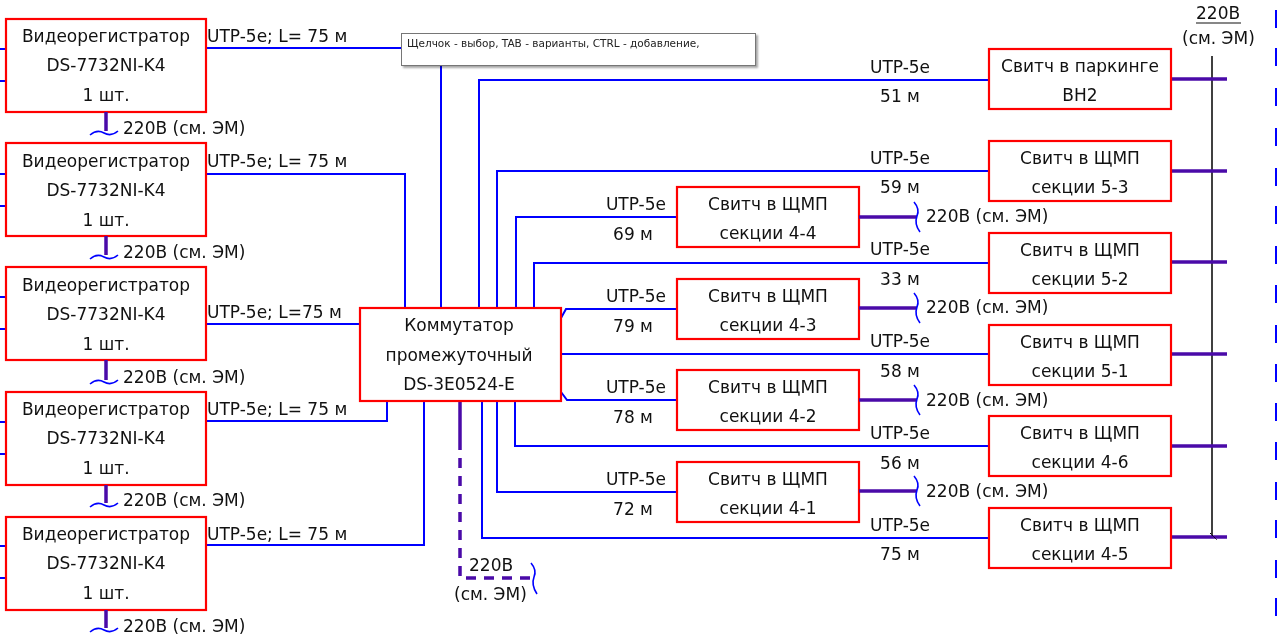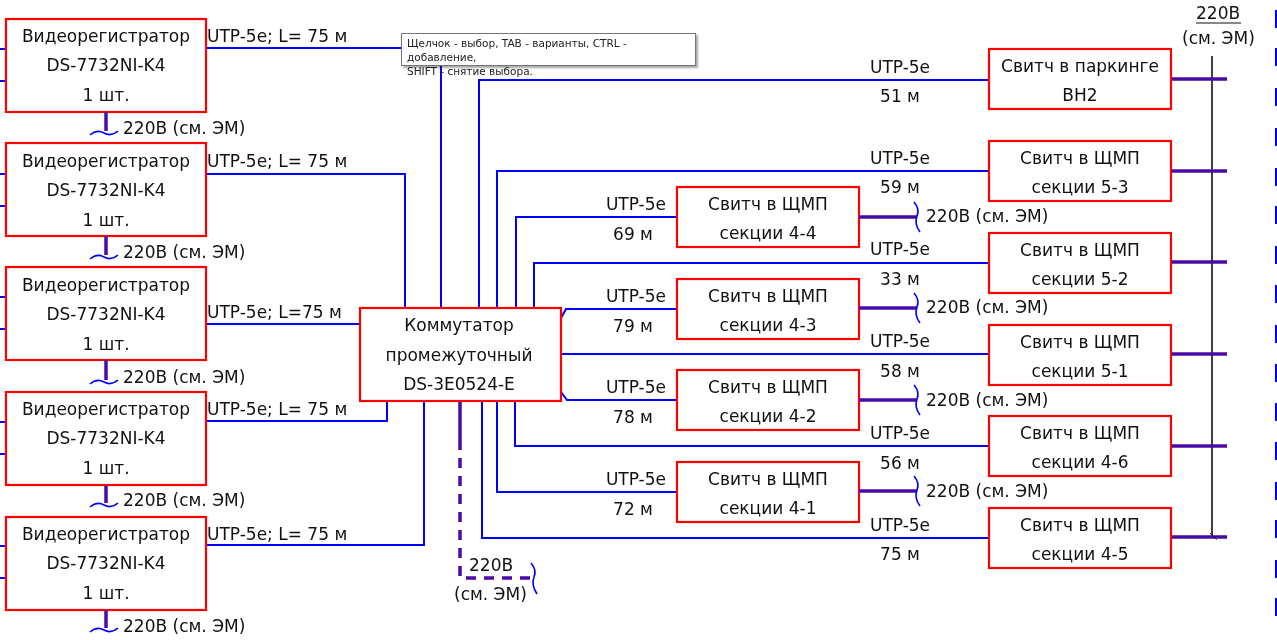--- a/index.html
+++ b/index.html
@@ -6,21 +6,21 @@
   body { width:1277px; height:640px; overflow:hidden; position:relative; }
   svg { position:absolute; left:0; top:0; }
   .t { font-family:"DejaVu Sans", sans-serif; font-size:17px; fill:#111; }
   .box { fill:#fff; stroke:#ff0000; stroke-width:2.2; }
   .net { stroke:#0000ff; stroke-width:2; fill:none; }
   .pwr { stroke:#4a0aa8; stroke-width:3.5; fill:none; }
   .pwrd { stroke:#4a0aa8; stroke-width:3.5; fill:none; stroke-dasharray:10 8; }
   .brk { stroke:#0000ff; stroke-width:1.6; fill:none; }
   .bus { stroke:#000; stroke-width:1.5; }
   .tip {
-    position:absolute; left:401px; top:33px; width:295px; height:33px;
+    position:absolute; left:401px; top:33px; width:355px; height:33px;
     background:#ffffff; border:1px solid #767676;
     box-shadow:2px 2px 2px rgba(0,0,0,0.35);
     font-family:"DejaVu Sans", sans-serif; font-size:10.5px; color:#222;
     padding:2px 5px; box-sizing:border-box; line-height:14px;
   }
 </style>
 </head>
 <body>
 
 <svg width="1277" height="640" viewBox="0 0 1277 640">
@@ -239,14 +239,13 @@
     <text class="t" x="1080" y="560" text-anchor="middle">секции 4-5</text>
     <text class="t" x="900" y="531" text-anchor="middle">UTP-5e</text>
     <text class="t" x="900" y="560" text-anchor="middle">75 м</text>
   </g>
 
   <path d="M1210,533 L1217,540" stroke="#000" stroke-width="1" stroke-dasharray="2 1"></path>
 </svg>
 
 <div class="tip">
   <div>Щелчок - выбор, TAB - варианты, CTRL - добавление,</div>
-  <div>SHIFT - снятие выбора.</div>
 </div>
 
 </body></html>

